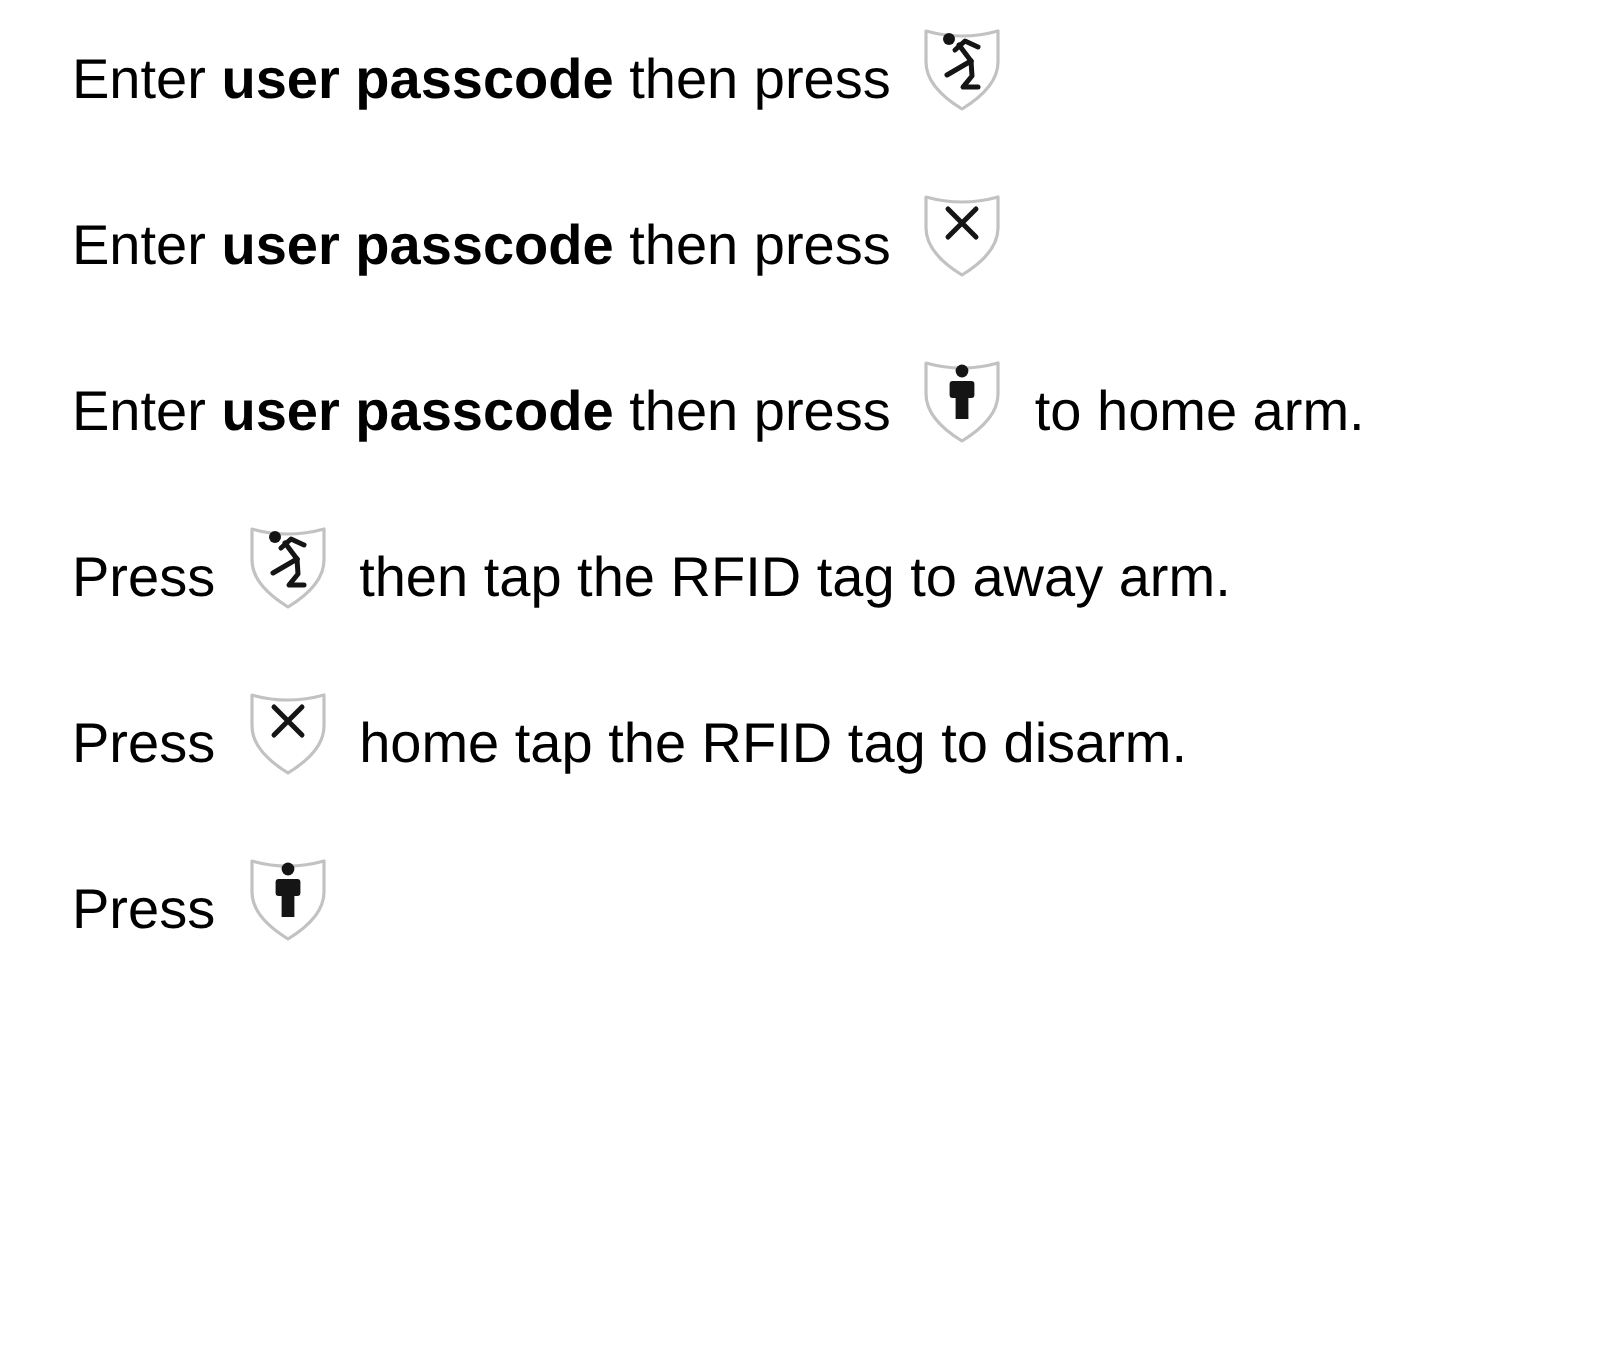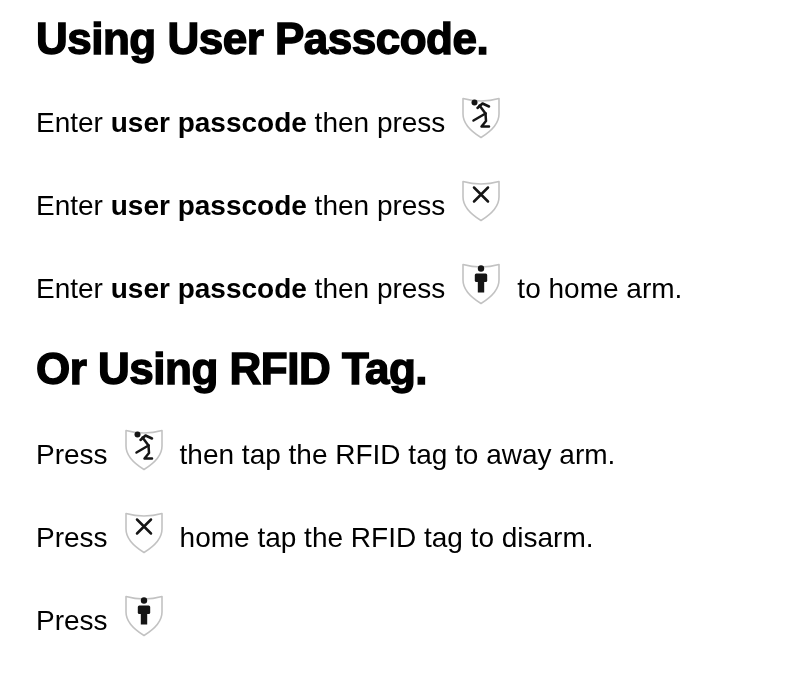--- a/index.html
+++ b/index.html
@@ -84,21 +84,20 @@
     <g id="glyph-person">
       <circle class="glyph-fill" cx="22" cy="10.5" r="3.2"></circle>
       <rect class="glyph-fill" x="15.8" y="15.5" width="12.4" height="8.5" rx="1.5"></rect>
       <rect class="glyph-fill" x="18.8" y="24" width="6.4" height="10.5"></rect>
     </g>
   </defs>
 </svg>
 
 <div class="page">
 
-  <h1 class="section-heading" id="heading-passcode">Using User Passcode.</h1>
 
   <div class="instruction-row">
     <span class="t"><span>Enter</span> <b>user passcode</b> <span>then press</span></span>
     <svg class="shield-badge" viewBox="0 0 44 48">
         <use href="#shield-shape"></use>
         <use href="#glyph-runner"></use>
       </svg>
   </div>
 
   <div class="instruction-row">
@@ -111,21 +110,20 @@
 
   <div class="instruction-row">
     <span class="t"><span>Enter</span> <b>user passcode</b> <span>then press</span></span>
     <svg class="shield-badge" viewBox="0 0 44 48">
         <use href="#shield-shape"></use>
         <use href="#glyph-person"></use>
       </svg>
     <span class="t">to home arm.</span>
   </div>
 
-  <h1 class="section-heading" id="heading-rfid">Or Using RFID Tag.</h1>
 
   <div class="instruction-row">
     <span class="t">Press</span>
     <svg class="shield-badge" viewBox="0 0 44 48">
         <use href="#shield-shape"></use>
         <use href="#glyph-runner"></use>
       </svg>
     <span class="t">then tap the RFID tag to away arm.</span>
   </div>
 

